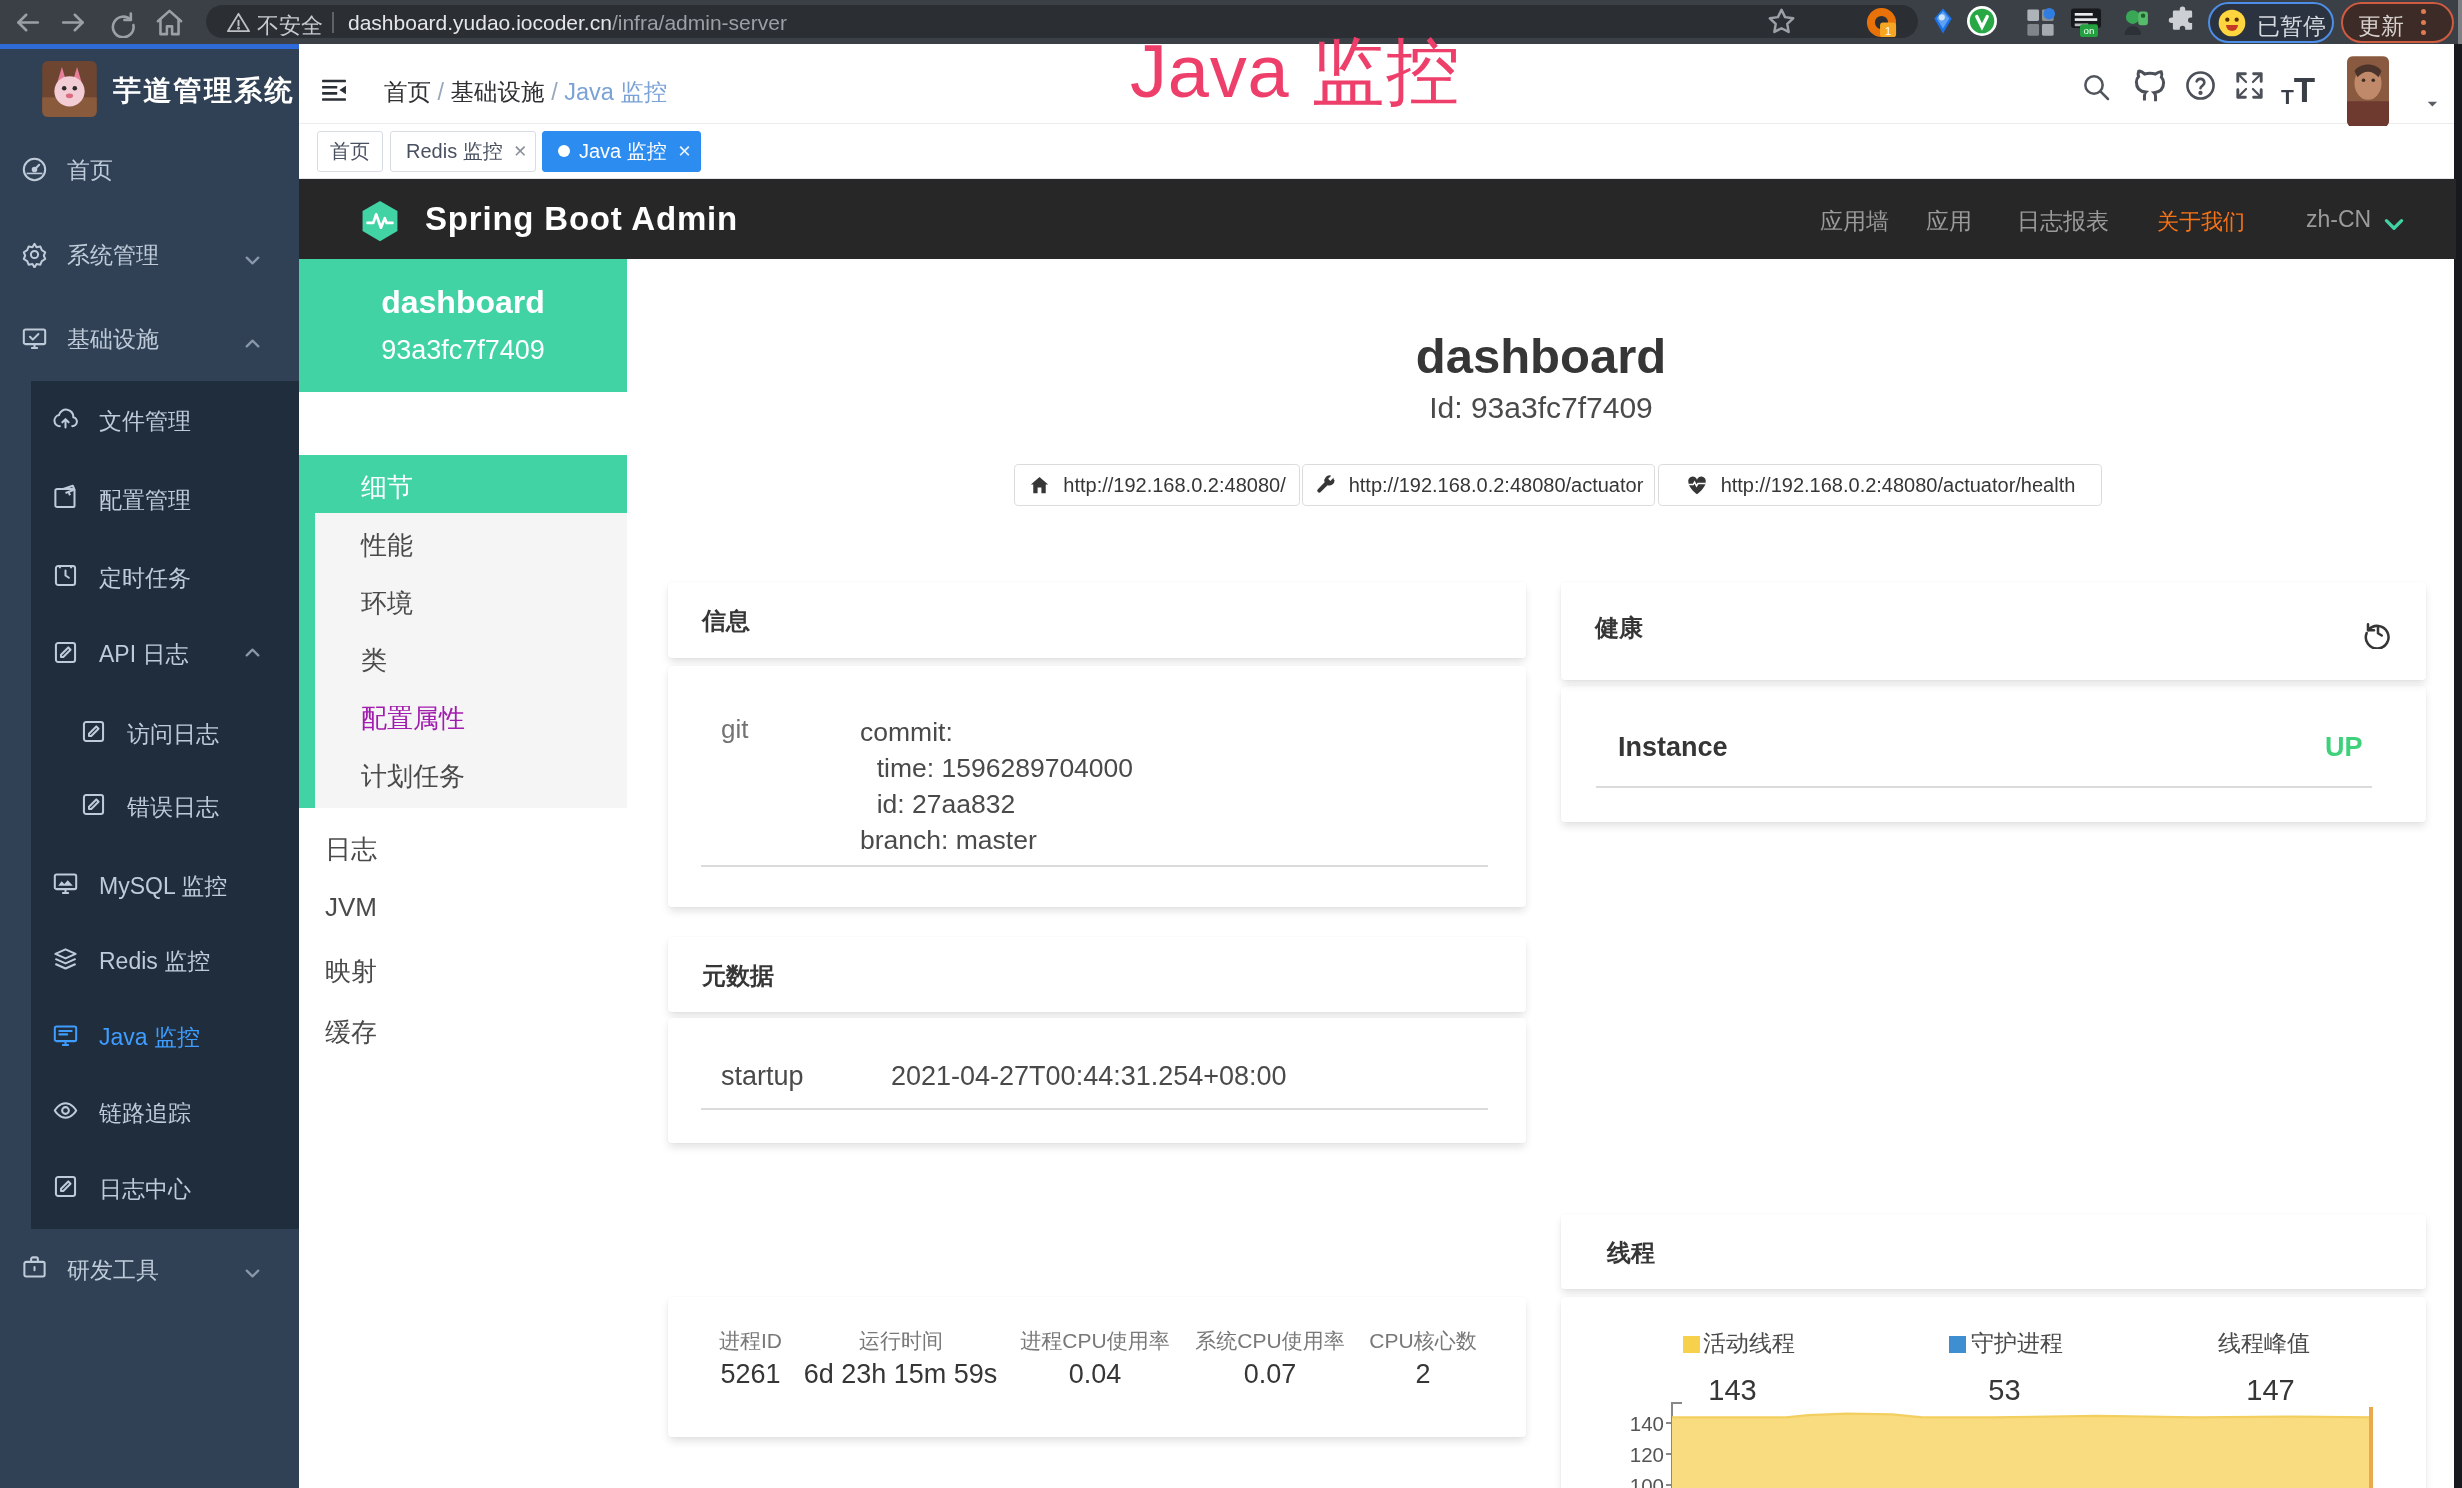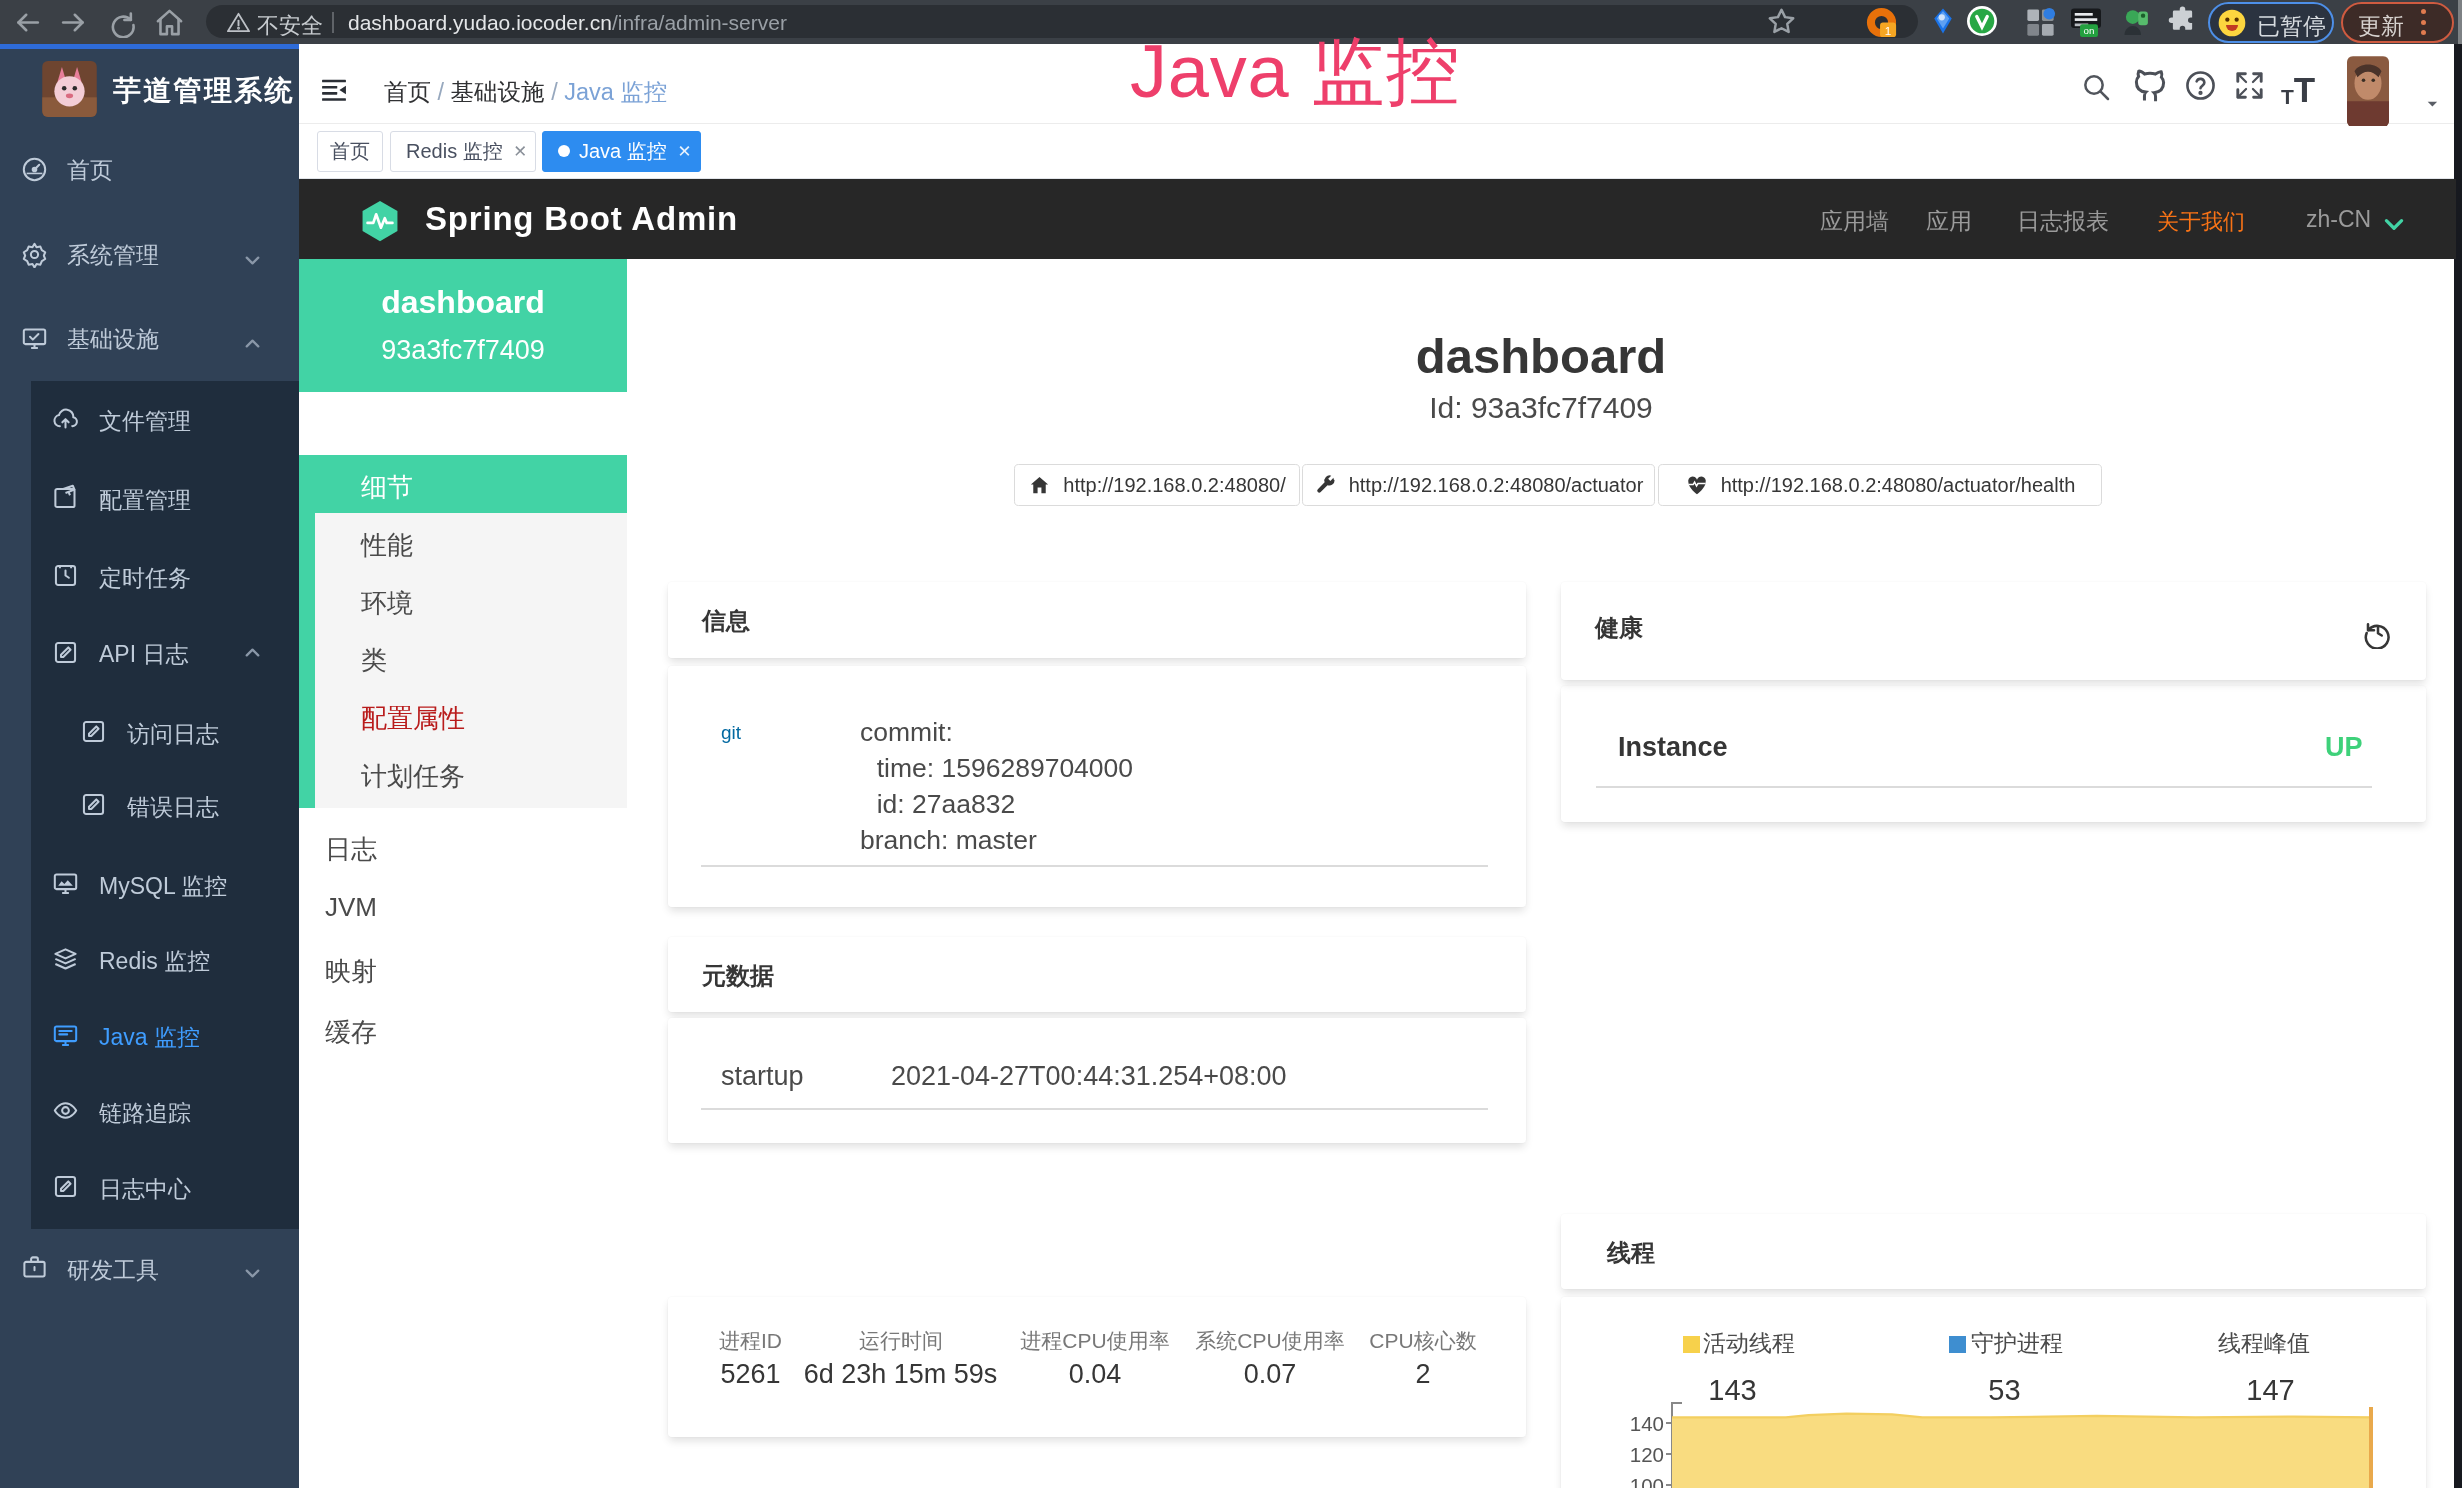--- a/index.html
+++ b/index.html
@@ -302,21 +302,21 @@
       <div style="margin-top:25px;font-size:32px;font-weight:bold;color:#fff">dashboard</div>
       <div style="margin-top:13.7px;font-size:27px;color:#fff">93a3fc7f7409</div>
     </div>
     <div class="abs" style="left:0;top:196px;width:328px;height:353px;background:#f5f5f5"></div>
     <div class="abs" style="left:0;top:196px;width:16px;height:353px;background:#42d3a5"></div>
     <div class="abs" style="left:16px;top:196px;width:312px;height:58px;background:#42d3a5"></div>
     <div class="abs" style="left:62px;top:211px;font-size:26px;color:#fff">细节</div>
     <div class="abs" style="left:62px;top:269px;font-size:26px;color:#4a4a4a">性能</div>
     <div class="abs" style="left:62px;top:327px;font-size:26px;color:#4a4a4a">环境</div>
     <div class="abs" style="left:62px;top:384px;font-size:26px;color:#4a4a4a">类</div>
-    <div class="abs" style="left:62px;top:442px;font-size:26px;color:#b91c1c">配置属性</div>
+    <div class="abs" style="left:62px;top:442px;font-size:26px;color:#a21caf">配置属性</div>
     <div class="abs" style="left:62px;top:500px;font-size:26px;color:#4a4a4a">计划任务</div>
     <div class="abs" style="left:26px;top:573px;font-size:26px;color:#4a4a4a">日志</div>
     <div class="abs" style="left:26px;top:633px;font-size:26px;color:#4a4a4a">JVM</div>
     <div class="abs" style="left:26px;top:695px;font-size:26px;color:#4a4a4a">映射</div>
     <div class="abs" style="left:26px;top:756px;font-size:26px;color:#4a4a4a">缓存</div>
   </div>
   <div id="sbamain">
     <div class="abs" style="left:0;top:74px;width:1828px;text-align:center;font-size:49px;font-weight:bold;color:#363636">dashboard</div>
     <div class="abs" style="left:0;top:137px;width:1828px;text-align:center;font-size:30px;color:#4a4a4a">Id: 93a3fc7f7409</div>
     <div class="btn" style="left:387px;width:286px"><svg width="23" height="23" viewBox="0 0 24 24" fill="#363636" style="margin-right:12px">
@@ -327,21 +327,21 @@
       </svg>http://192.168.0.2:48080/actuator</div>
     <div class="btn" style="left:1031px;width:444px"><svg width="24" height="23" viewBox="0 0 24 24" fill="#363636" style="margin-right:12px">
         <path d="M12 21S3 14.5 3 8.5A4.5 4.5 0 0 1 12 6a4.5 4.5 0 0 1 9 2.5c0 6-9 12.5-9 12.5z"></path>
         <path d="M3 11h5l1.5-2.5 2 4 1.5-2.5h8" stroke="#fff" stroke-width="1.6" fill="none"></path>
       </svg>http://192.168.0.2:48080/actuator/health</div>
 
     <div class="card" style="left:41px;top:328px;width:858px;height:76px">
       <div class="chead" style="margin:23px 0 0 34px">信息</div>
     </div>
     <div class="card" style="left:41px;top:412px;width:858px;height:241px">
-      <div class="abs" style="left:53px;top:56px;font-size:19px;color:#0369a1">git</div>
+      <div class="abs" style="left:53px;top:48px;font-size:26px;color:#737373">git</div>
       <div class="abs" style="left:192px;top:48px;font-size:26.5px;color:#4a4a4a;line-height:36px">commit:<br><span style="margin-left:16.7px">time: 1596289704000</span><br><span style="margin-left:16.7px">id: 27aa832</span><br>branch: master</div>
       <div class="abs" style="left:33px;top:199px;width:787px;height:1.5px;background:#dbdbdb"></div>
     </div>
 
     <div class="card" style="left:934px;top:432px;width:865px;height:136px">
       <div class="abs" style="left:57px;top:46px;font-size:27px;font-weight:bold;color:#363636">Instance</div>
       <div class="abs" style="left:764px;top:46px;width:61px;font-size:27px;font-weight:bold;color:#3ed17a">UP</div>
       <div class="abs" style="left:35px;top:100px;width:776px;height:1.5px;background:#dbdbdb"></div>
     </div>
     <div class="card" style="left:934px;top:328px;width:865px;height:98px">

